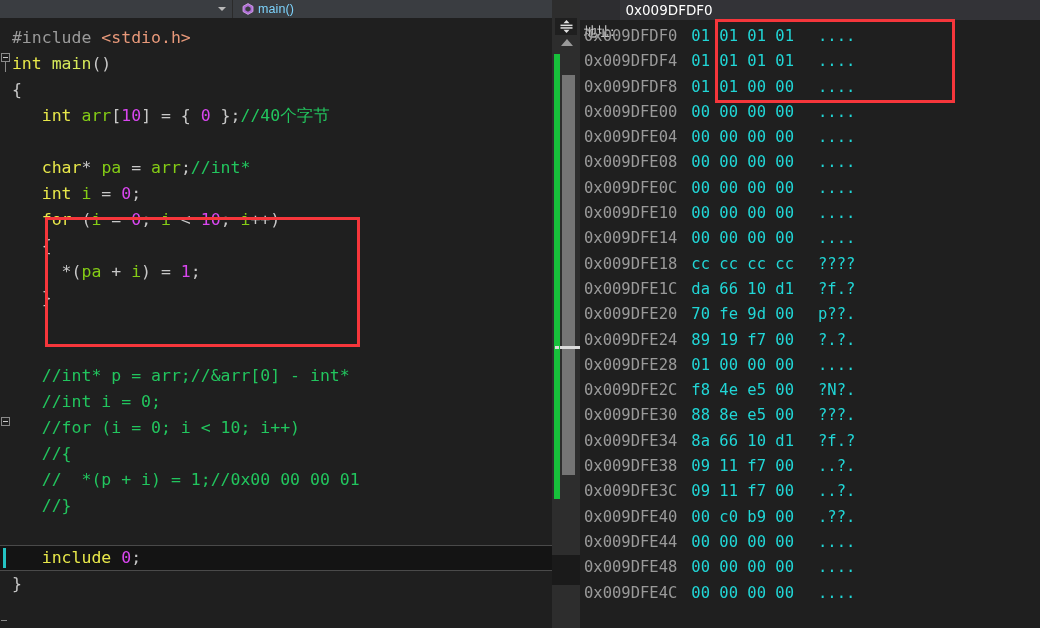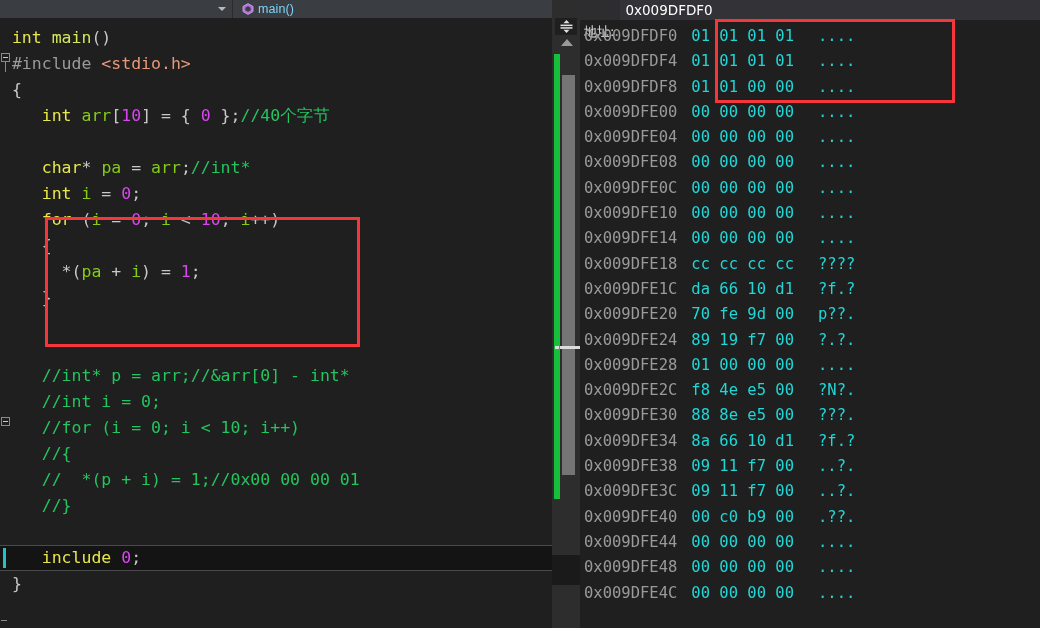--- a/index.html
+++ b/index.html
@@ -301,22 +301,22 @@
 
   <div id="editor">
     <div id="gutter">
       <div class="fold-box" style="top:35px;"></div>
       <div class="fold-box" style="top:399px;"></div>
       <div class="fold-line" style="top:44px; height:10px;"></div>
       <div class="fold-end" style="top:528px;"></div>
       <div class="fold-end" style="top:602px;"></div>
     </div>
     <div id="code">
+        <div class="line"><span> </span><span class="pre">#include </span><span class="hdr">&lt;stdio.h&gt;</span></div>
         <div class="line"><span> </span><span class="kw">int </span><span class="fn">main</span><span class="punc">()</span></div>
-        <div class="line"><span> </span><span class="pre">#include </span><span class="hdr">&lt;stdio.h&gt;</span></div>
         <div class="line"><span> </span><span class="punc">{</span></div>
         <div class="line"><span>    </span><span class="kw">int </span><span class="id">arr</span><span class="punc">[</span><span class="num">10</span><span class="punc">] = { </span><span class="num">0</span><span class="punc"> };</span><span class="cmt">//40个字节</span></div>
         <div class="line"><span> </span></div>
         <div class="line"><span>    </span><span class="kw">char</span><span class="punc">* </span><span class="id">pa</span><span class="punc"> = </span><span class="id">arr</span><span class="punc">;</span><span class="cmt">//int*</span></div>
         <div class="line"><span>    </span><span class="kw">int </span><span class="id">i</span><span class="punc"> = </span><span class="num">0</span><span class="punc">;</span></div>
         <div class="line"><span>    </span><span class="kw">for </span><span class="punc">(</span><span class="id">i</span><span class="punc"> = </span><span class="num">0</span><span class="punc">; </span><span class="id">i</span><span class="punc"> &lt; </span><span class="num">10</span><span class="punc">; </span><span class="id">i</span><span class="punc">++)</span></div>
         <div class="line"><span>    </span><span class="punc">{</span></div>
         <div class="line"><span>      </span><span class="punc">*(</span><span class="id">pa</span><span class="punc"> + </span><span class="id">i</span><span class="punc">) = </span><span class="num">1</span><span class="punc">;</span></div>
         <div class="line"><span>    </span><span class="punc">}</span></div>
         <div class="line"><span> </span></div>

